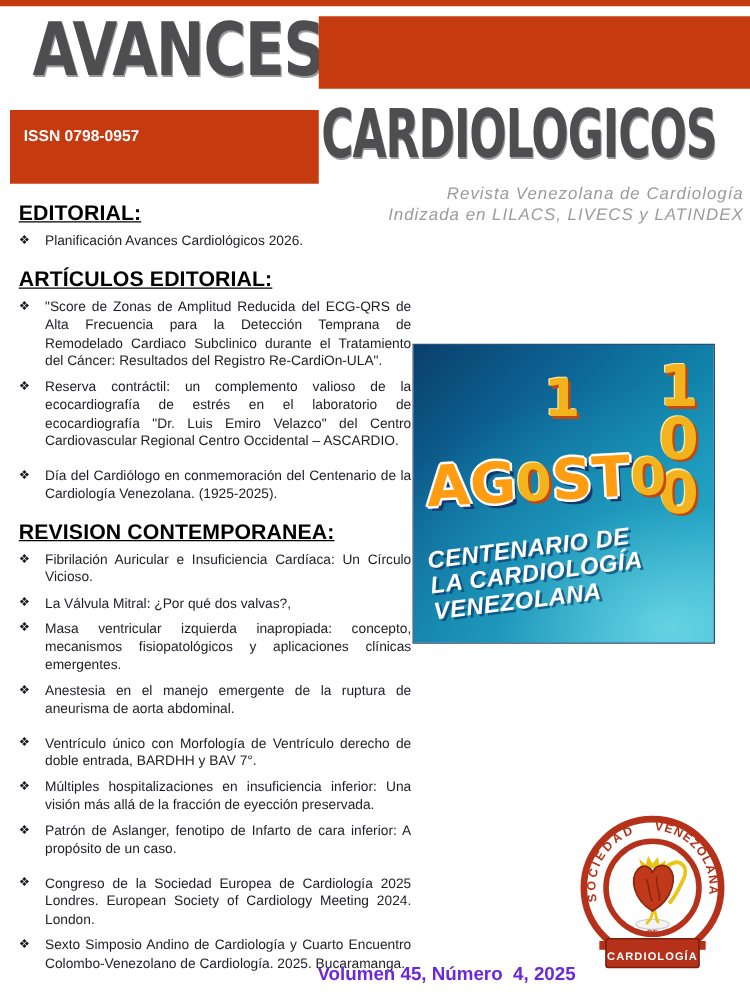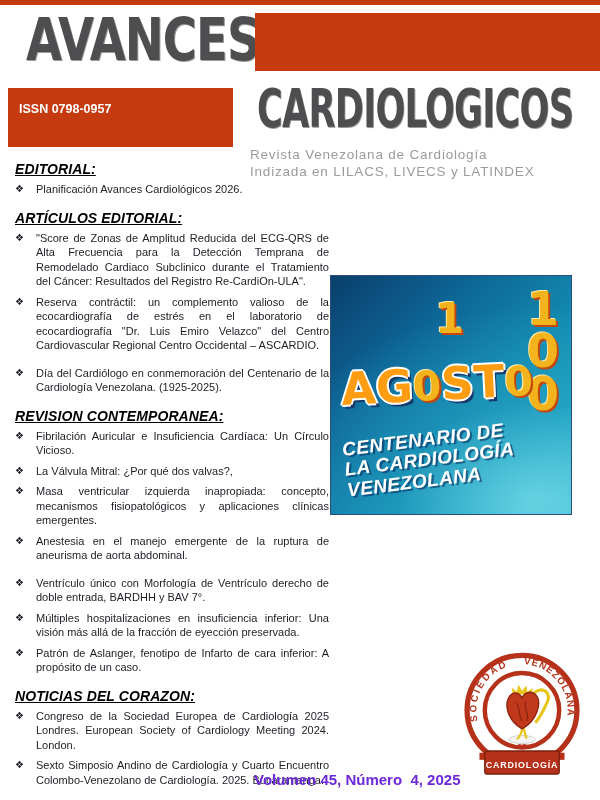--- a/index.html
+++ b/index.html
@@ -11,40 +11,40 @@
   
   .top-strip{position:absolute;left:0;top:0;width:600px;height:5px;background:var(--red);}
   .avances{
     position:absolute;left:26px;top:6px;width:240px;height:66px;
     font-family:"DejaVu Sans",sans-serif;font-weight:bold;font-size:50px;color:#4e4e50;
     letter-spacing:-1px;transform:scale(.93,1.18);transform-origin:left top;
     text-shadow:1px 1px 0 #9a9a9a;white-space:nowrap;
   }
   .red-block-top{position:absolute;left:255px;top:13px;width:345px;height:58px;background:var(--red);}
   .issn-bar{
-    position:absolute;left:8px;top:88px;width:225px;height:59px;background:var(--red);
+    position:absolute;left:8px;top:88px;width:247px;height:59px;background:var(--red);
     color:#ffffff;font-weight:bold;font-size:12.5px;line-height:1.35;
     padding:13px 0 0 11px;box-sizing:border-box;
   }
   .cardiologicos{
     position:absolute;left:257px;top:77px;width:343px;height:70px;
     font-family:"DejaVu Sans",sans-serif;font-weight:bold;font-size:44px;color:#4e4e50;
     letter-spacing:-1px;transform:scale(.80,1.22);transform-origin:left top;
     text-shadow:1px 1px 0 #9a9a9a;white-space:nowrap;
   }
   .tagline{
-    position:absolute;left:250px;top:147px;width:345px;text-align:left;
-    color:#9b9b9b;font-size:13.5px;line-height:1.25;letter-spacing:.8px;white-space:nowrap;
+    position:absolute;left:250px;top:147px;width:345px;text-align:right;
+    color:#9b9b9b;font-size:13.5px;line-height:1.25;letter-spacing:.8px;white-space:nowrap;font-style:italic;
   }
   
   .toc{position:absolute;left:15px;top:161px;width:314px;color:#1d1d24;}
   .section{margin-bottom:13px;}
   .sec-heading{
-    font-weight:bold;font-size:14px;color:#000;
-    text-decoration:underline;margin-bottom:5px;letter-spacing:.1px;font-style:italic;
+    font-weight:bold;font-size:17px;color:#000;
+    text-decoration:underline;margin-bottom:5px;letter-spacing:.1px;
   }
   .item{display:flex;margin-bottom:6px;}
   .item .bullet{flex:0 0 21px;font-size:10px;color:#17171f;line-height:1.32;}
   .item .item-text{flex:1;font-size:11px;line-height:1.32;text-align:justify;}
   
   .poster{
     position:absolute;left:330px;top:275px;width:242px;height:240px;
     border:1px solid #2b4d79;box-sizing:border-box;overflow:hidden;
     background:
       radial-gradient(150% 110% at 85% 95%, rgba(110,215,230,.85) 0%, rgba(40,160,195,.45) 38%, rgba(10,70,120,0) 75%),
@@ -157,21 +157,20 @@
         <div class="item">
           <span class="bullet">❖</span>
           <span class="item-text">Múltiples hospitalizaciones en insuficiencia inferior: Una visión más allá de la fracción de eyección preservada.</span>
         </div>
         <div class="item">
           <span class="bullet">❖</span>
           <span class="item-text">Patrón de Aslanger, fenotipo de Infarto de cara inferior: A propósito de un caso.</span>
         </div>
       </div>
       <div class="section">
-        <div class="sec-heading">NOTICIAS DEL CORAZON:</div>
         <div class="item">
           <span class="bullet">❖</span>
           <span class="item-text">Congreso de la Sociedad Europea de Cardiología 2025 Londres. European Society of Cardiology Meeting 2024. London.</span>
         </div>
         <div class="item">
           <span class="bullet">❖</span>
           <span class="item-text">Sexto Simposio Andino de Cardiología y Cuarto Encuentro Colombo-Venezolano de Cardiología. 2025. Bucaramanga.</span>
         </div>
       </div>
     </div>

